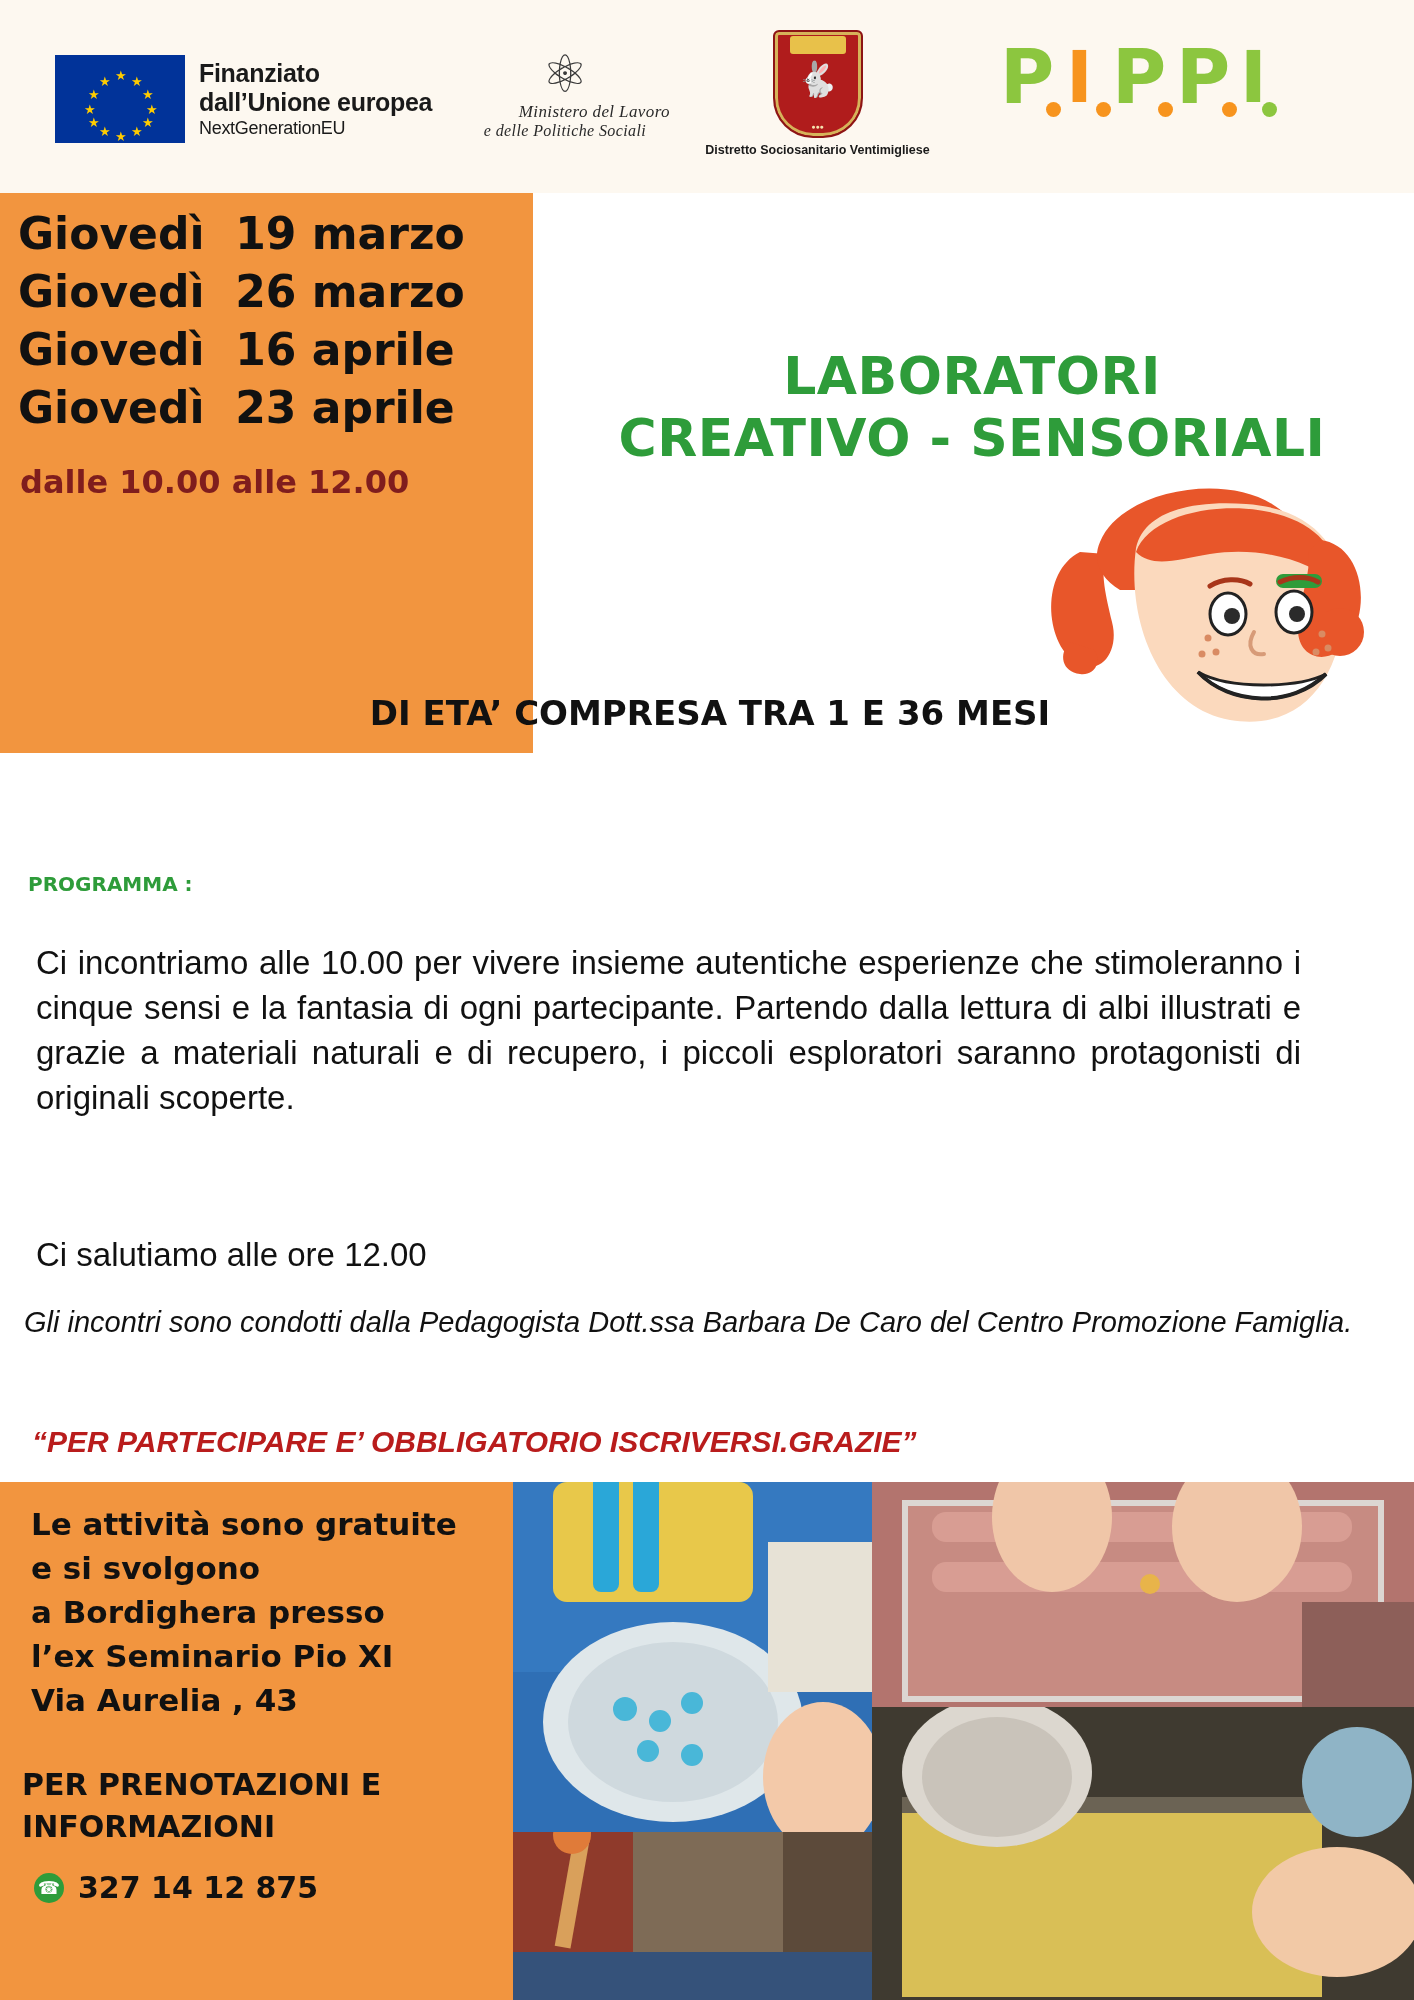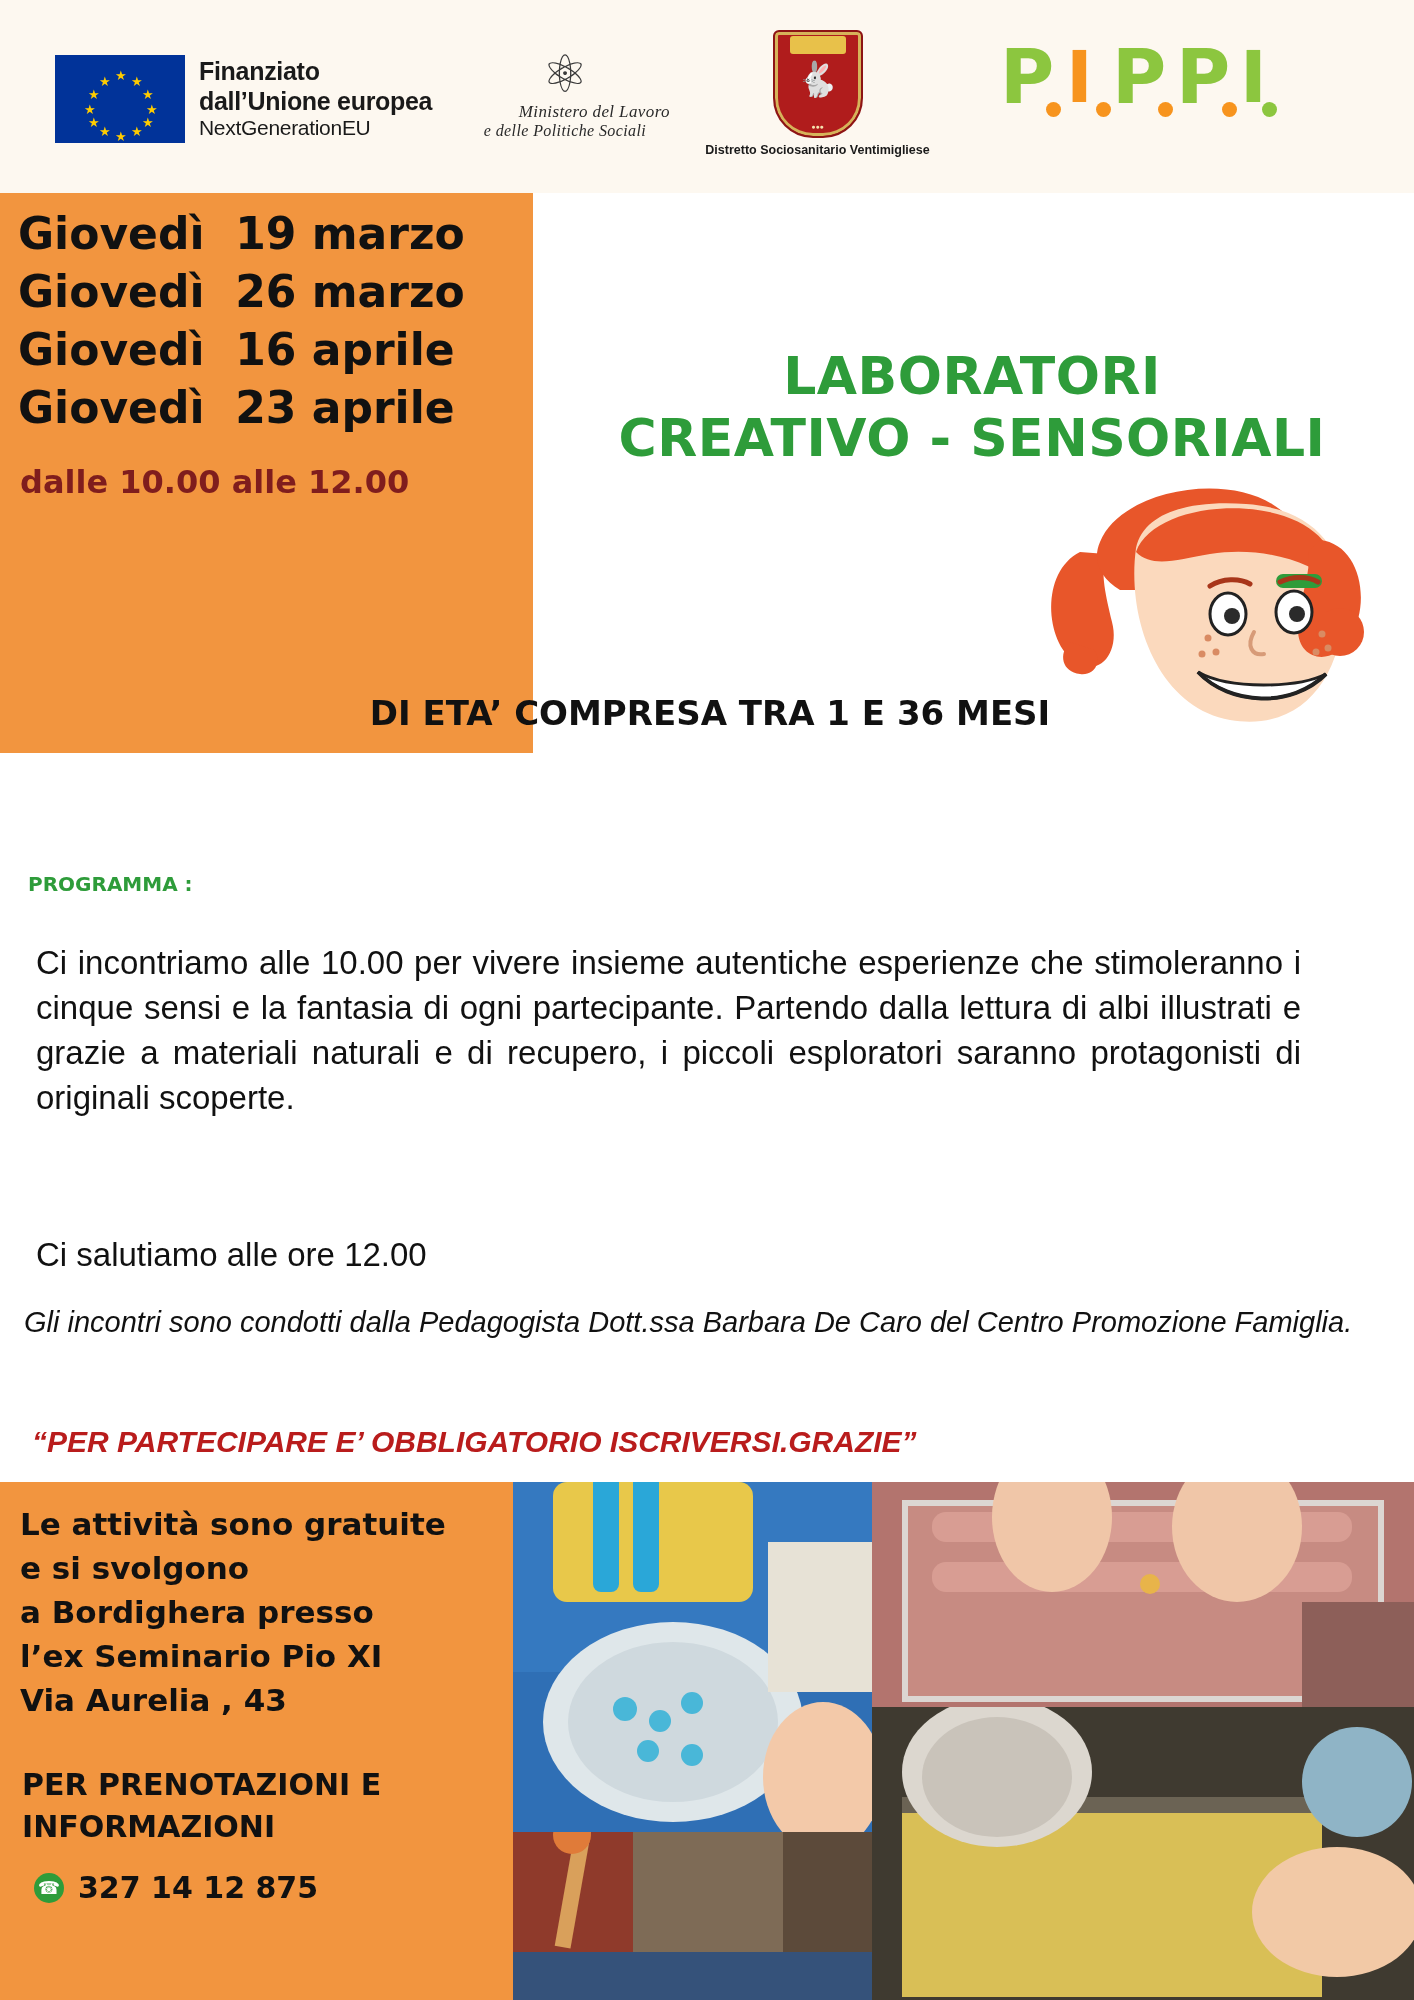--- a/index.html
+++ b/index.html
@@ -45,21 +45,21 @@
   }
   .eu-text {
     margin-left: 14px;
     font-size: 25px;
     font-weight: bold;
     color: #1a1a1a;
     line-height: 1.18;
     letter-spacing: -0.3px;
   }
   .eu-text .sub {
-    font-size: 21px;
+    font-size: 18px;
     font-weight: normal;
   }
 
   .logo-min {
     position: absolute;
     left: 460px; top: 46px;
     width: 210px;
     text-align: center;
   }
   .min-emblem {
@@ -260,21 +260,21 @@
 
   
   .info-panel {
     position: absolute;
     left: 0; top: 1482px;
     width: 513px;
     height: 518px;
     background: #f2953f;
   }
   .info-venue {
-    padding: 20px 0 0 20px;
+    padding: 20px 0 0 31px;
     font-family: "DejaVu Sans", sans-serif;
     font-weight: bold;
     font-size: 31px;
     line-height: 44px;
     color: #111111;
     white-space: pre-line;
   }
   .info-contact-title {
     padding: 42px 0 0 22px;
     font-family: "DejaVu Sans", sans-serif;

